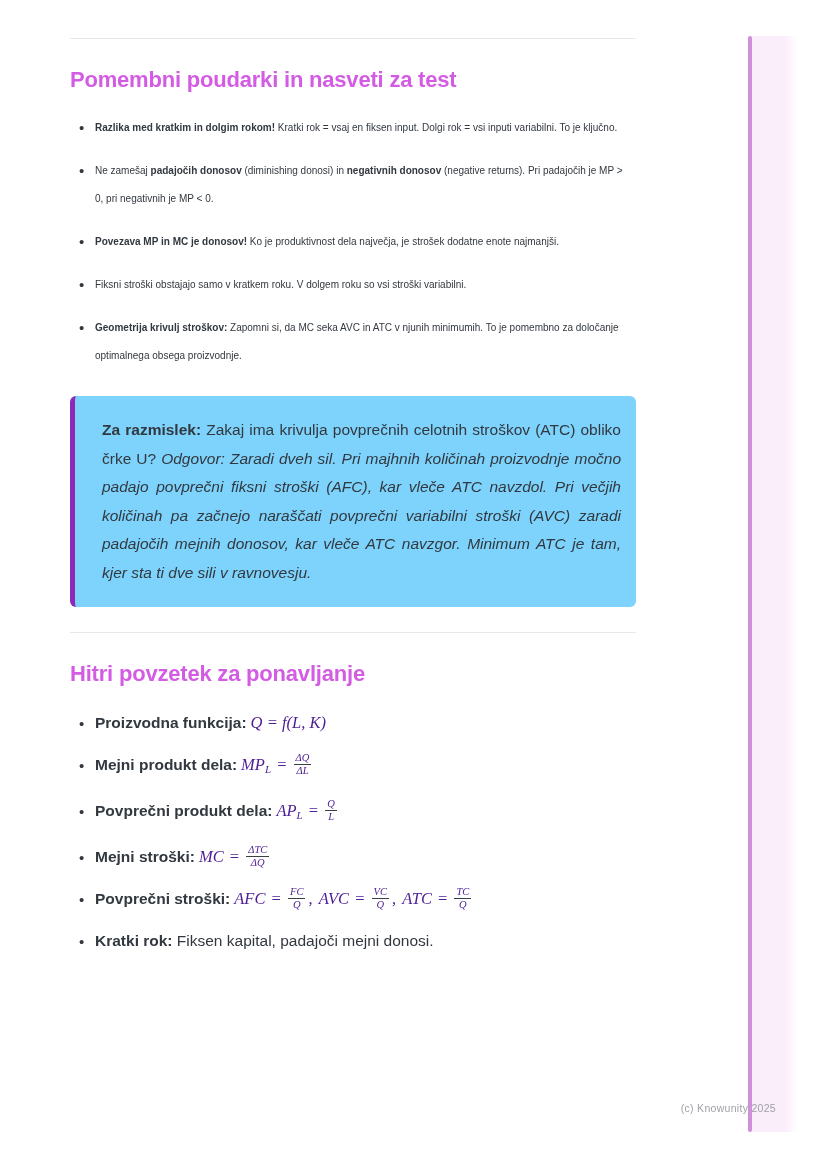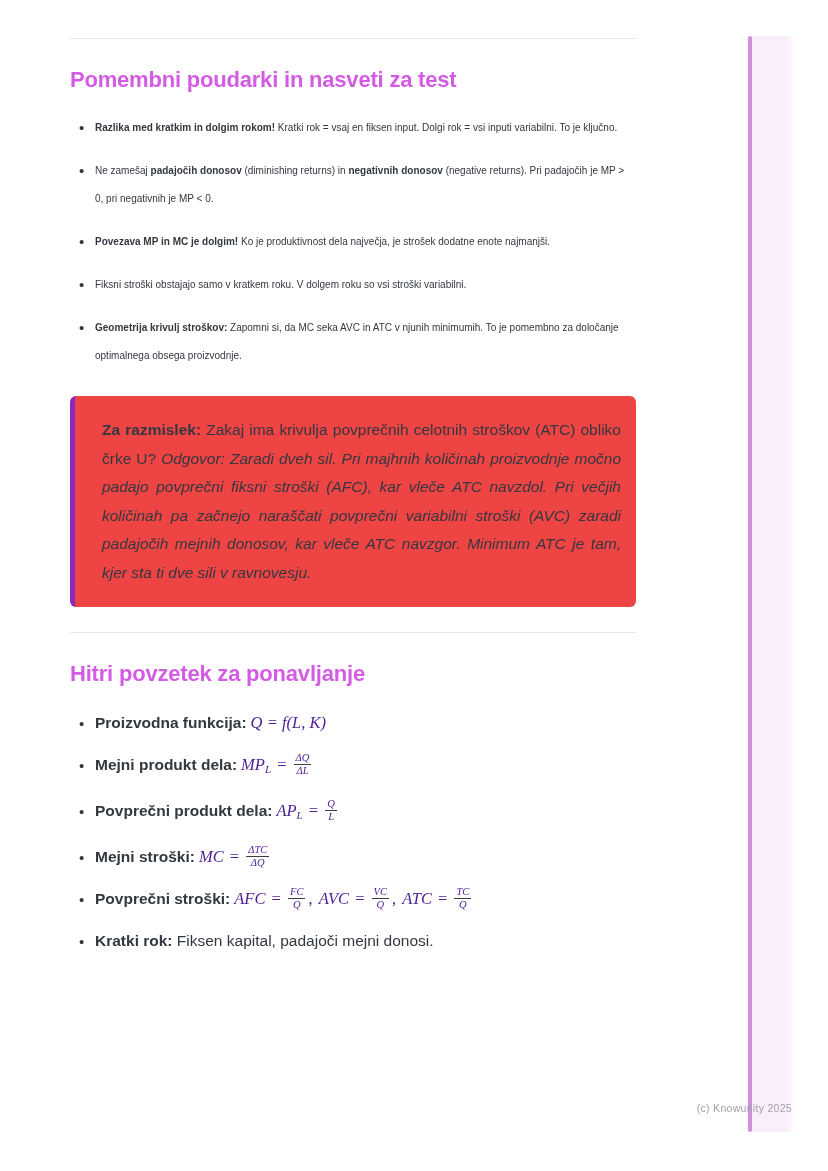--- a/index.html
+++ b/index.html
@@ -19,21 +19,21 @@
   ul.bullets li {
     position:relative; padding-left:25px; padding-right:8px;
     font-size:10px; line-height:28px; margin-bottom:15px;
   }
   ul.bullets li::before {
     content:"\2022"; position:absolute; left:9px; top:0;
     font-size:15px; color:#32383f;
   }
   ul.bullets li b { font-weight:700; }
   .callout {
-    margin-top:26px; background:#ef4444; border-left:5px solid #8d28b8;
+    margin-top:26px; background:#7dd3fc; border-left:5px solid #8d28b8;
     border-radius:6px; padding:20px 15px 20px 27px;
     font-size:15.5px; line-height:28.5px; text-align:justify; color:#32383f;
   }
   .callout b { font-weight:700; }
   .callout i { font-style:italic; }
   ul.formulas { list-style:none; margin:19px 0 0 0; padding:0; }
   ul.formulas li {
     position:relative; padding-left:25px; padding-right:8px;
     font-size:15.5px; line-height:30px; margin-bottom:12px;
   }
@@ -52,21 +52,21 @@
     font-size:11px; vertical-align:-3px;
   }
   .frac {
     display:inline-block; vertical-align:middle; text-align:center;
     font-size:10.5px; line-height:1.15; font-style:italic;
     transform:translateY(-2px); padding:0 1px;
   }
   .frac .num { display:block; border-bottom:1px solid #3a3f46; padding:0 2px; }
   .frac .den { display:block; padding:0 2px; }
   .footer {
-    position:absolute; top:1102px; right:36px; font-size:10.5px;
+    position:absolute; top:1102px; right:52px; font-size:10.5px;
     letter-spacing:0.3px; color:#a09fa8; z-index:3;
   }
   .edge-line {
     position:absolute; left:748px; top:36px; width:4px; height:1096px;
     background:#cf8fd9; border-radius:2px; z-index:2;
   }
   .edge-band {
     position:absolute; left:752px; top:36px; width:46px; height:1096px;
     background:linear-gradient(to right, #fbeefb 0%, #fbeefb 72%, rgba(251,238,251,0) 100%);
     z-index:1;
@@ -81,22 +81,22 @@
   <div class="edge-line"></div>
 
   <div class="content">
 
     <hr class="divider top">
 
     <h1 class="section-title">Pomembni poudarki in nasveti za test</h1>
 
     <ul class="bullets">
       <li><b>Razlika med kratkim in dolgim rokom!</b><span> Kratki rok = vsaj en fiksen input. Dolgi rok = vsi inputi variabilni. To je ključno.</span></li>
-      <li><span>Ne zamešaj </span><b>padajočih donosov</b><span> (diminishing returns) in </span><b>negativnih donosov</b><span> (negative returns). Pri padajočih je MP &gt; 0, pri negativnih je MP &lt; 0.</span></li>
-      <li><b>Povezava MP in MC je dolgim!</b><span> Ko je produktivnost dela največja, je strošek dodatne enote najmanjši.</span></li>
+      <li><span>Ne zamešaj </span><b>padajočih donosov</b><span> (diminishing donosi) in </span><b>negativnih donosov</b><span> (negative returns). Pri padajočih je MP &gt; 0, pri negativnih je MP &lt; 0.</span></li>
+      <li><b>Povezava MP in MC je donosov!</b><span> Ko je produktivnost dela največja, je strošek dodatne enote najmanjši.</span></li>
       <li><span>Fiksni stroški obstajajo samo v kratkem roku. V dolgem roku so vsi stroški variabilni.</span></li>
       <li><b>Geometrija krivulj stroškov:</b><span> Zapomni si, da MC seka AVC in ATC v njunih minimumih. To je pomembno za določanje optimalnega obsega proizvodnje.</span></li>
     </ul>
 
     <div class="callout"><b>Za razmislek:</b><span> Zakaj ima krivulja povprečnih celotnih stroškov (ATC) obliko črke U? </span><i>Odgovor: Zaradi dveh sil. Pri majhnih količinah proizvodnje močno padajo povprečni fiksni stroški (AFC), kar vleče ATC navzdol. Pri večjih količinah pa začnejo naraščati povprečni variabilni stroški (AVC) zaradi padajočih mejnih donosov, kar vleče ATC navzgor. Minimum ATC je tam, kjer sta ti dve sili v ravnovesju.</i></div>
 
     <hr class="divider mid">
 
     <h1 class="section-title">Hitri povzetek za ponavljanje</h1>
 

